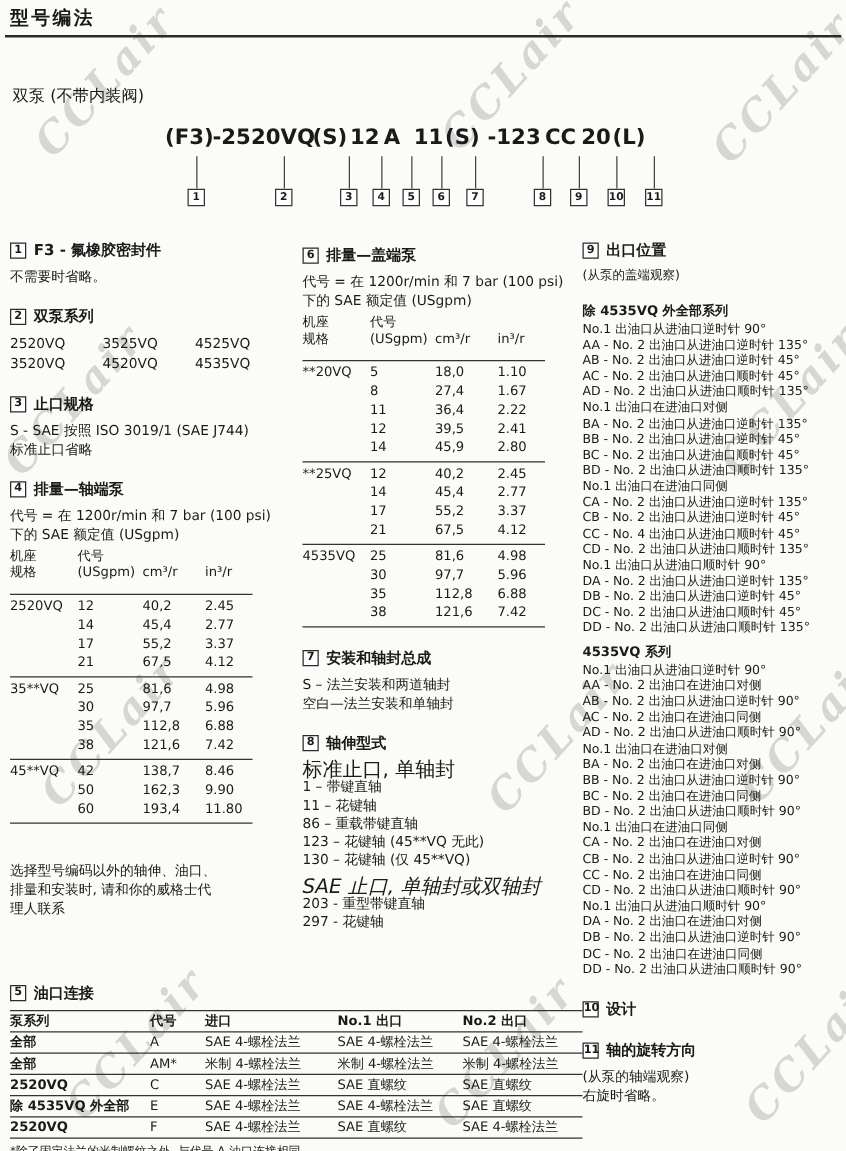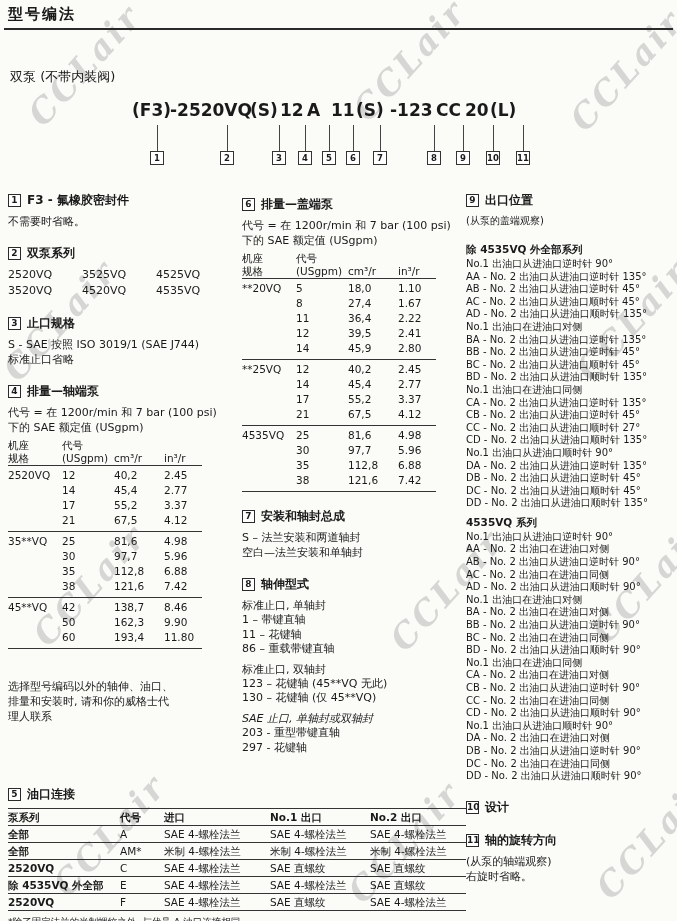--- a/index.html
+++ b/index.html
@@ -27,27 +27,27 @@
   .sec-num { flex:0 0 auto; width:13px; height:13px; border:1px solid #2a2a2a; font-size:9px; line-height:11px;
              text-align:center; font-weight:bold; background:#fff; }
   .sec-title { font-size:12px; font-weight:bold; }
   .body-line { font-size:11px; line-height:15px; }
   .series-row { display:flex; }
   .series-cell { width:74px; font-size:11px; line-height:16px; }
   .disp-table { margin-top:4px; width:194px; }
   .dt-row { display:flex; }
   .dt-cell { font-size:10.5px; line-height:15px; }
   .dt-c1 { width:54px; } .dt-c2 { width:52px; } .dt-c3 { width:50px; } .dt-c4 { width:38px; }
-  .dt-head { align-items:flex-end; border-bottom:1px solid #333; padding-bottom:0; }
+  .dt-head { align-items:flex-end; border-bottom:1px solid #333; padding-bottom:10px; }
   .dt-head .dt-cell { white-space:pre-line; line-height:13px; }
   .dt-group { border-bottom:1px solid #333; padding:2px 0 3px; }
   .outlet-note { font-size:10px; line-height:13px; margin-bottom:16px; }
   .outlet-heading { font-size:10.5px; font-weight:bold; line-height:13px; margin:6px 0 2px; }
   .outlet-label, .outlet-item { font-size:10px; line-height:12.6px; white-space:nowrap; }
-  .shaft-label { font-size:11px; line-height:15px; margin-top:5px; }
+  .shaft-label { font-size:16px; line-height:15px; margin-top:5px; }
   .shaft-label.italic { font-style:italic; }
   .shaft-item { font-size:11px; line-height:14.6px; }
   .note { margin-top:30px; }
   .ports-table { margin-top:4px; border-top:1px solid #333; }
   .pt-row { display:flex; border-bottom:1px solid #333; }
   .pt-cell { font-size:10.5px; line-height:14px; padding:1px 0; }
   .pt-head .pt-cell { font-weight:bold; }
   .pt-c1 { width:112px;font-weight:bold; } .pt-c2 { width:44px; } .pt-c3 { width:106px; } .pt-c4 { width:100px; } .pt-c5 { width:96px; }
   .footnote { font-size:9.5px; line-height:13px; margin-top:4px; }
 </style>
@@ -370,21 +370,20 @@
     <div class="sec">
       <div class="sec-head">
         <span class="sec-num">8</span>
         <span class="sec-title">轴伸型式</span>
       </div>
       <div>
           <div class="shaft-label">标准止口, 单轴封</div>
           <div class="shaft-item">1 – 带键直轴</div>
           <div class="shaft-item">11 – 花键轴</div>
           <div class="shaft-item">86 – 重载带键直轴</div>
-          <div class="shaft-label">标准止口, 双轴封</div>
           <div class="shaft-item">123 – 花键轴 (45**VQ 无此)</div>
           <div class="shaft-item">130 – 花键轴 (仅 45**VQ)</div>
           <div class="shaft-label italic">SAE 止口, 单轴封或双轴封</div>
           <div class="shaft-item">203 - 重型带键直轴</div>
           <div class="shaft-item">297 - 花键轴</div>
         </div>
     </div>
   </div>
 
   <div class="col col-right">
@@ -402,21 +401,21 @@
           <div class="outlet-item">AC - No. 2 出油口从进油口顺时针 45°</div>
           <div class="outlet-item">AD - No. 2 出油口从进油口顺时针 135°</div>
           <div class="outlet-label">No.1 出油口在进油口对侧</div>
           <div class="outlet-item">BA - No. 2 出油口从进油口逆时针 135°</div>
           <div class="outlet-item">BB - No. 2 出油口从进油口逆时针 45°</div>
           <div class="outlet-item">BC - No. 2 出油口从进油口顺时针 45°</div>
           <div class="outlet-item">BD - No. 2 出油口从进油口顺时针 135°</div>
           <div class="outlet-label">No.1 出油口在进油口同侧</div>
           <div class="outlet-item">CA - No. 2 出油口从进油口逆时针 135°</div>
           <div class="outlet-item">CB - No. 2 出油口从进油口逆时针 45°</div>
-          <div class="outlet-item">CC - No. 2 出油口从进油口顺时针 27°</div>
+          <div class="outlet-item">CC - No. 4 出油口从进油口顺时针 45°</div>
           <div class="outlet-item">CD - No. 2 出油口从进油口顺时针 135°</div>
           <div class="outlet-label">No.1 出油口从进油口顺时针 90°</div>
           <div class="outlet-item">DA - No. 2 出油口从进油口逆时针 135°</div>
           <div class="outlet-item">DB - No. 2 出油口从进油口逆时针 45°</div>
           <div class="outlet-item">DC - No. 2 出油口从进油口顺时针 45°</div>
           <div class="outlet-item">DD - No. 2 出油口从进油口顺时针 135°</div>
           <div class="outlet-heading">4535VQ 系列</div>
           <div class="outlet-label">No.1 出油口从进油口逆时针 90°</div>
           <div class="outlet-item">AA - No. 2 出油口在进油口对侧</div>
           <div class="outlet-item">AB - No. 2 出油口从进油口逆时针 90°</div>

